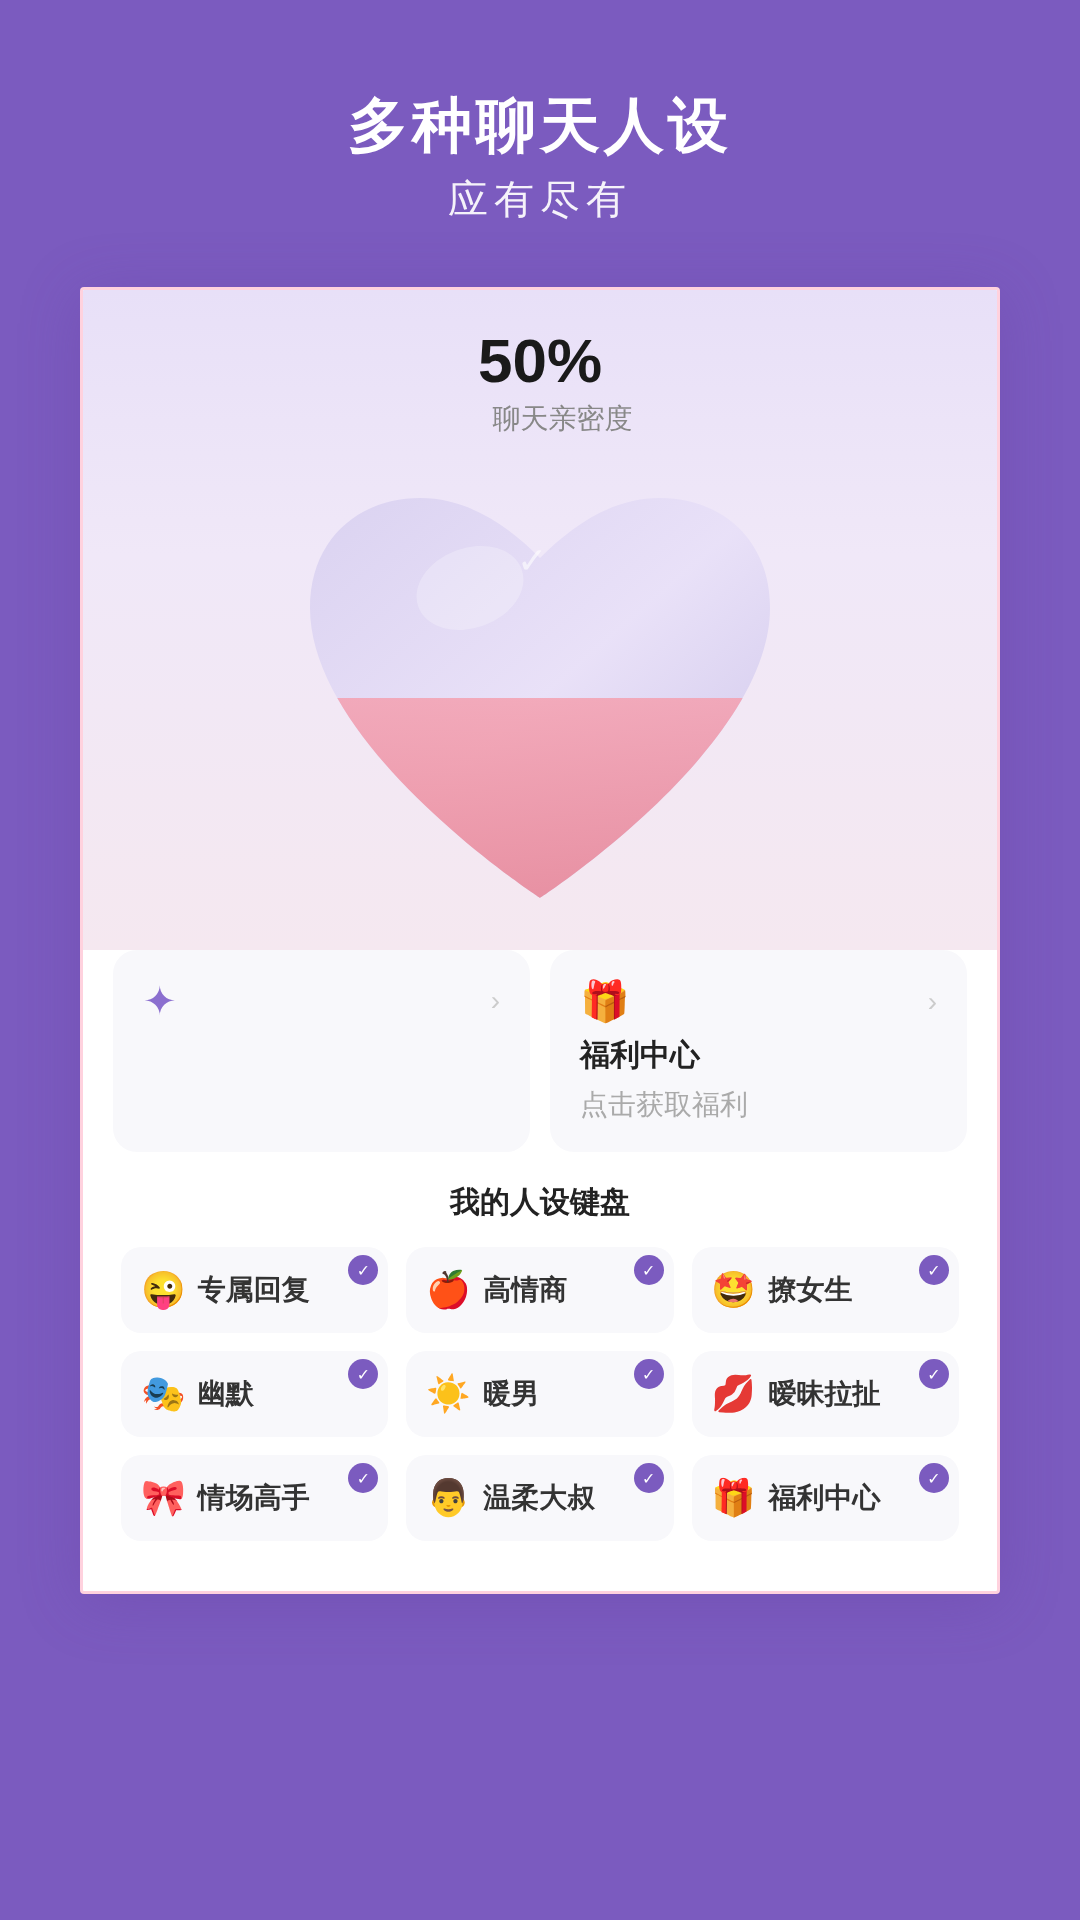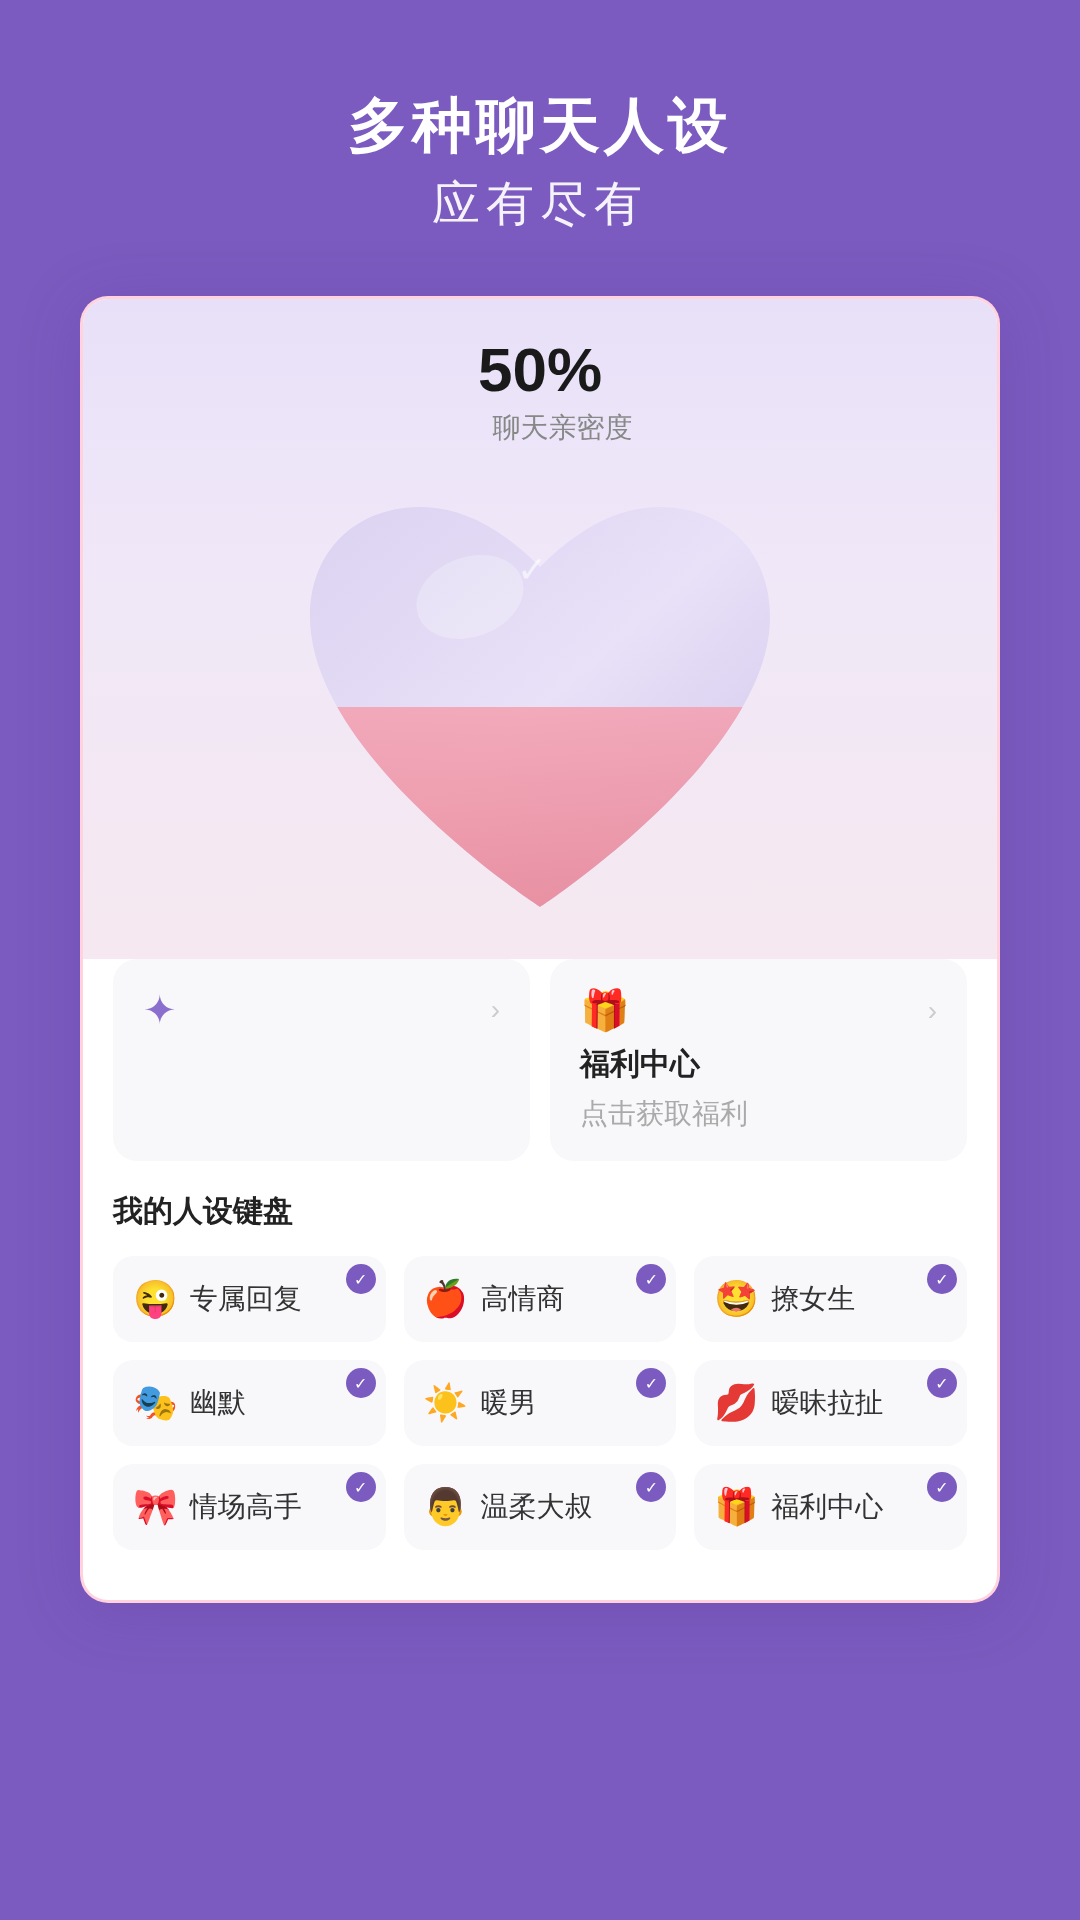--- a/index.html
+++ b/index.html
@@ -33,33 +33,33 @@
     .title-main {
       color: #ffffff;
       font-size: 60px;
       font-weight: 700;
       line-height: 1.2;
       letter-spacing: 4px;
     }
 
     .title-sub {
       color: rgba(255,255,255,0.92);
-      font-size: 48px;
+      font-size: 40px;
       font-weight: 400;
       margin-top: 10px;
       letter-spacing: 6px;
     }
 
     .card-container {
       position: relative;
       z-index: 2;
       margin-top: 60px;
       width: 920px;
       background: #ffffff;
-      border-radius: 28px;
+      border-radius: 4px;
       border: 3px solid rgba(255,180,200,0.6);
       box-shadow: 0 8px 60px rgba(100,60,160,0.3);
       overflow: hidden;
       padding-bottom: 40px;
     }
 
     
     .heart-section {
       width: 100%;
       height: 660px;
@@ -141,21 +141,22 @@
       color: #222222;
     }
 
     .menu-sublabel {
       font-size: 28px;
       color: #aaaaaa;
     }
 
     
     .keyboard-section {
-      padding: 30px 30px 10px;
+      padding: 30px 38px 10px;
+      text-align: center;
     }
 
     .keyboard-title {
       font-size: 30px;
       font-weight: 600;
       color: #222222;
       margin-bottom: 24px;
     }
 
     .keyboard-grid {
@@ -175,21 +176,21 @@
       cursor: pointer;
     }
 
     .keyboard-item-emoji {
       font-size: 36px;
     }
 
     .keyboard-item-label {
       font-size: 28px;
       color: #333333;
-      font-weight: 400;
+      font-weight: 700;
     }
 
     .check-badge {
       position: absolute;
       top: 8px;
       right: 10px;
       width: 30px;
       height: 30px;
       background: #7b5bbf;
       border-radius: 50%;

